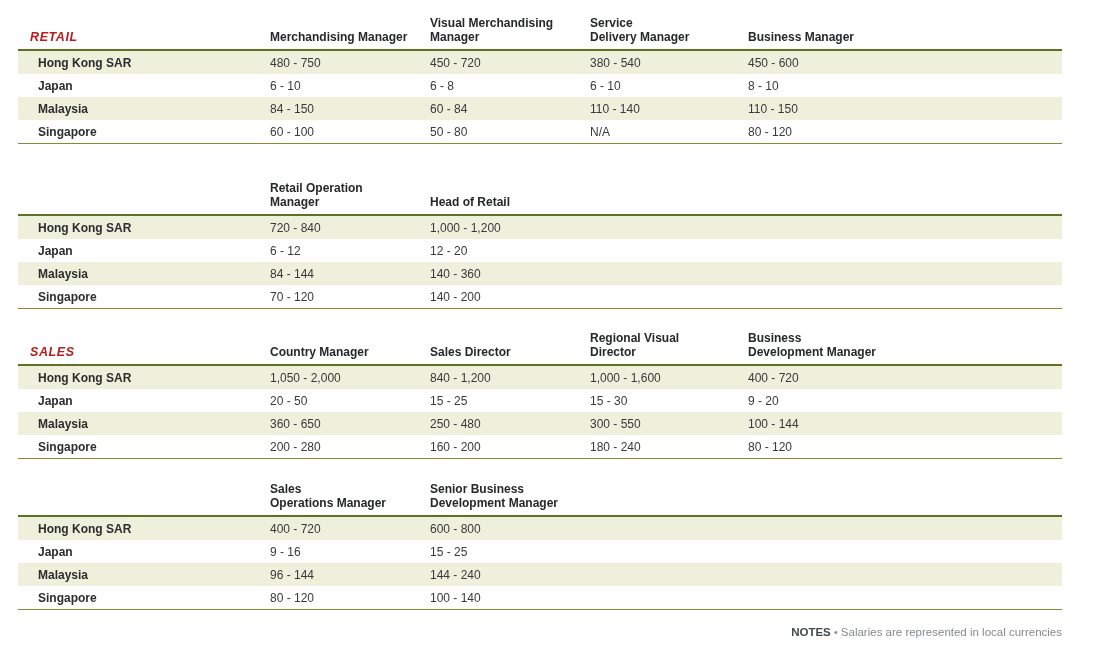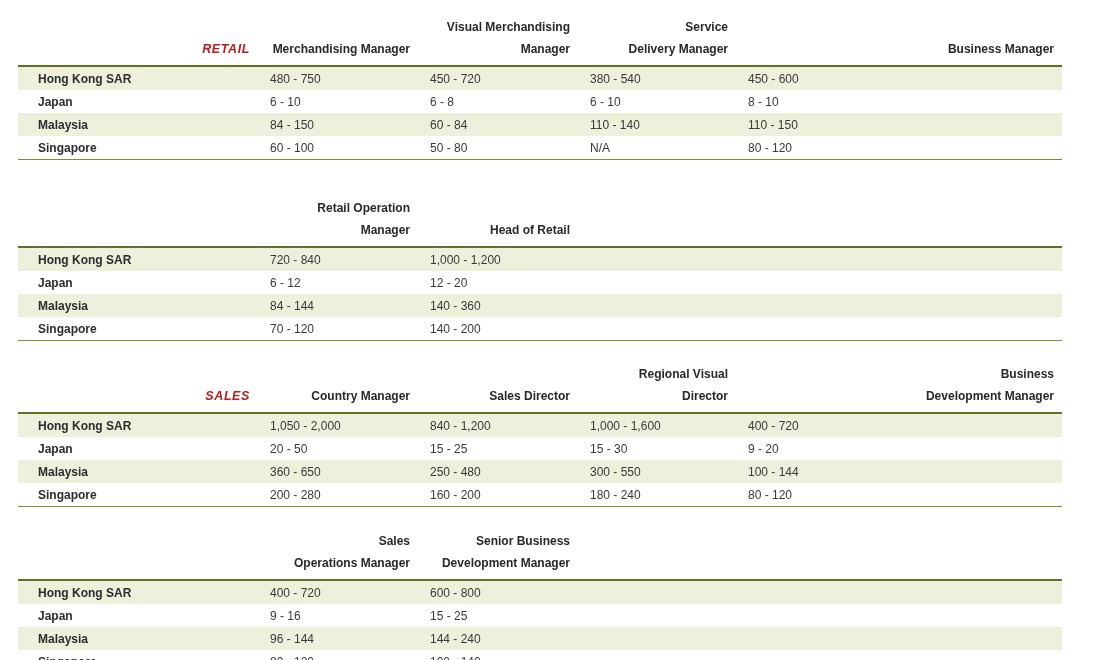--- a/index.html
+++ b/index.html
@@ -17,24 +17,24 @@
     width: 1044px;
     border-bottom: 1px solid #7d8f33;
   }
   col.c0 { width: 240px; }
   col.c1 { width: 160px; }
   col.c2 { width: 160px; }
   col.c3 { width: 158px; }
   col.c4 { width: 326px; }
 
   thead th {
-    text-align: right;
+    text-align: left;
     vertical-align: bottom;
     font-size: 12px;
-    line-height: 22px;
+    line-height: 14px;
     font-weight: bold;
     color: #26282a;
     padding: 0 8px 5px 12px;
     white-space: pre-line;
     border-bottom: 2px solid #5e7223;
   }
   thead th.section {
     color: #b91c1c;
     font-size: 12.5px;
     letter-spacing: 0.6px;
@@ -266,14 +266,17 @@
       <tr>
         <td class="region">Singapore</td>
         <td>80 - 120</td>
         <td>100 - 140</td>
         <td></td>
         <td></td>
       </tr>
     </tbody>
   </table>
 
+  <div class="notes">
+    <span class="notes-label">NOTES</span><span class="bullet">•</span><span>Salaries are represented in local currencies</span>
+  </div>
 
 </div>
 
 </body></html>

